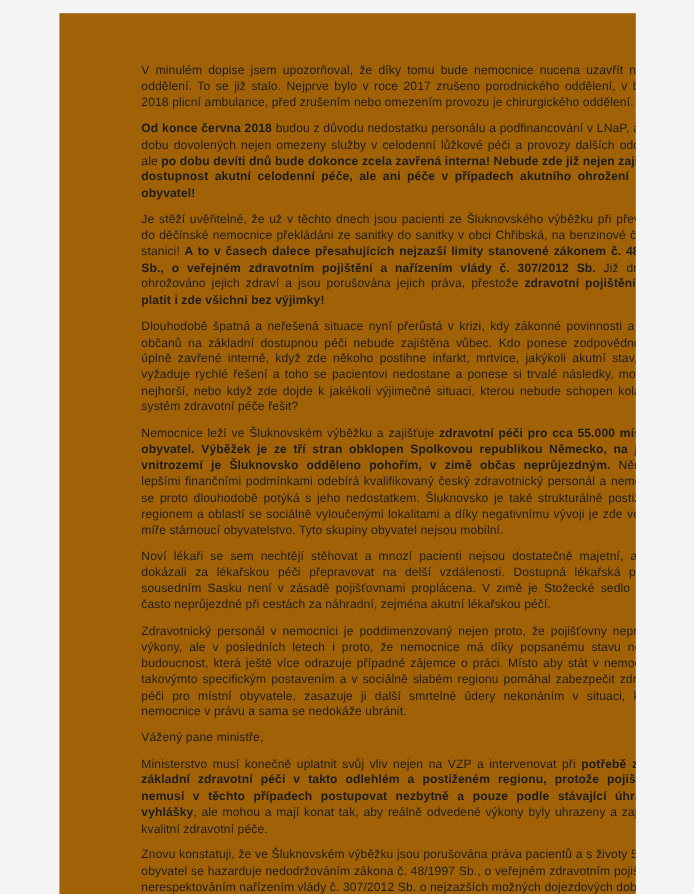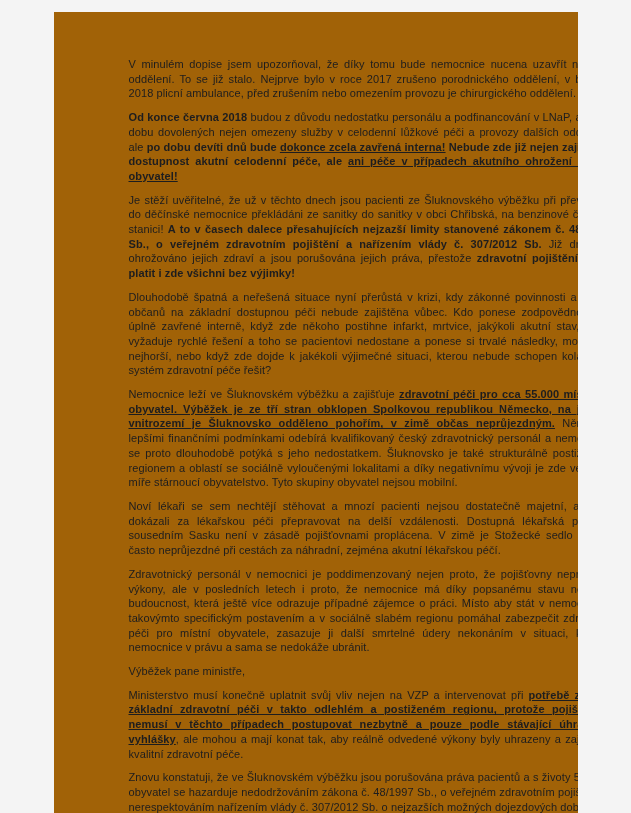--- a/index.html
+++ b/index.html
@@ -26,31 +26,31 @@
     text-align: justify;
     letter-spacing: 0.1px;
   }
   .letter-body p {
     margin: 0 0 9px 0;
   }
   .letter-body p:last-child {
     margin-bottom: 0;
   }
   .b { font-weight: bold; }
-  .u { text-decoration: underline; }
+  .u { }
 </style>
 </head>
 <body>
 
 <div class="page">
   <div class="letter-body">
       <p><span>V minulém dopise jsem upozorňoval, že díky tomu bude nemocnice nucena uzavřít některá oddělení. To se již stalo. Nejprve bylo v roce 2017 zrušeno porodnického oddělení, v březnu 2018 plicní ambulance, před zrušením nebo omezením provozu je chirurgického oddělení.</span></p>
       <p><span class="b">Od konce června 2018 </span><span>budou z důvodu nedostatku personálu a podfinancování v LNaP, a.s. po dobu dovolených nejen omezeny služby v celodenní lůžkové péči a provozy dalších oddělení, ale </span><span class="b">po dobu devíti dnů bude </span><span class="b u">dokonce zcela zavřená interna!</span><span class="b"> Nebude zde již nejen zajištěna dostupnost akutní celodenní péče, ale </span><span class="b u">ani péče v případech akutního ohrožení života obyvatel!</span></p>
       <p><span>Je stěží uvěřitelné, že už v těchto dnech jsou pacienti ze Šluknovského výběžku při převážení do děčínské nemocnice překládáni ze sanitky do sanitky v obci Chřibská, na benzinové čerpací stanici! </span><span class="b">A to v časech dalece přesahujících nejzazší limity stanovené zákonem č. 48/1997 Sb., o veřejném zdravotním pojištění a nařízením vlády č. 307/2012 Sb. </span><span>Již dnes je ohrožováno jejich zdraví a jsou porušována jejich práva, přestože </span><span class="b">zdravotní pojištění musí platit i zde všichni bez výjimky!</span></p>
       <p><span>Dlouhodobě špatná a neřešená situace nyní přerůstá v krizi, kdy zákonné povinnosti a práva občanů na základní dostupnou péči nebude zajištěna vůbec. Kdo ponese zodpovědnost při úplně zavřené interně, když zde někoho postihne infarkt, mrtvice, jakýkoli akutní stav, který vyžaduje rychlé řešení a toho se pacientovi nedostane a ponese si trvalé následky, možná ty nejhorší, nebo když zde dojde k jakékoli výjimečné situaci, kterou nebude schopen kolabující systém zdravotní péče řešit?</span></p>
       <p><span>Nemocnice leží ve Šluknovském výběžku a zajišťuje </span><span class="b u">zdravotní péči pro cca 55.000 místních obyvatel. Výběžek je ze tří stran obklopen Spolkovou republikou Německo, na jih do vnitrozemí je Šluknovsko odděleno pohořím, v zimě občas neprůjezdným.</span><span> Německo lepšími finančními podmínkami odebírá kvalifikovaný český zdravotnický personál a nemocnice se proto dlouhodobě potýká s jeho nedostatkem. Šluknovsko je také strukturálně postiženým regionem a oblastí se sociálně vyloučenými lokalitami a díky negativnímu vývoji je zde ve větší míře stárnoucí obyvatelstvo. Tyto skupiny obyvatel nejsou mobilní.</span></p>
       <p><span>Noví lékaři se sem nechtějí stěhovat a mnozí pacienti nejsou dostatečně majetní, aby se dokázali za lékařskou péči přepravovat na delší vzdálenosti. Dostupná lékařská péče v sousedním Sasku není v zásadě pojišťovnami proplácena. V zimě je Stožecké sedlo (Šébr) často neprůjezdné při cestách za náhradní, zejména akutní lékařskou péčí.</span></p>
       <p><span>Zdravotnický personál v nemocnici je poddimenzovaný nejen proto, že pojišťovny neproplácí výkony, ale v posledních letech i proto, že nemocnice má díky popsanému stavu nejistou budoucnost, která ještě více odrazuje případné zájemce o práci. Místo aby stát v nemocnici s takovýmto specifickým postavením a v sociálně slabém regionu pomáhal zabezpečit zdravotní péči pro místní obyvatele, zasazuje ji další smrtelné údery nekonáním v situaci, kdy je nemocnice v právu a sama se nedokáže ubránit.</span></p>
-      <p><span>Výběžek pane ministře,</span></p>
+      <p><span>Vážený pane ministře,</span></p>
       <p><span>Ministerstvo musí konečně uplatnit svůj vliv nejen na VZP a intervenovat při </span><span class="b u">potřebě zajistit základní zdravotní péči v takto odlehlém a postiženém regionu, protože pojišťovny nemusí v těchto případech postupovat nezbytně a pouze podle stávající úhradové vyhlášky</span><span>, ale mohou a mají konat tak, aby reálně odvedené výkony byly uhrazeny a zajištěna kvalitní zdravotní péče.</span></p>
       <p><span>Znovu konstatuji, že ve Šluknovském výběžku jsou porušována práva pacientů a s životy 55 tisíc obyvatel se hazarduje nedodržováním zákona č. 48/1997 Sb., o veřejném zdravotním pojištění a nerespektováním nařízením vlády č. 307/2012 Sb. o nejzazších možných dojezdových dobách.</span></p>
     </div>
 </div>
 
 </body></html>

